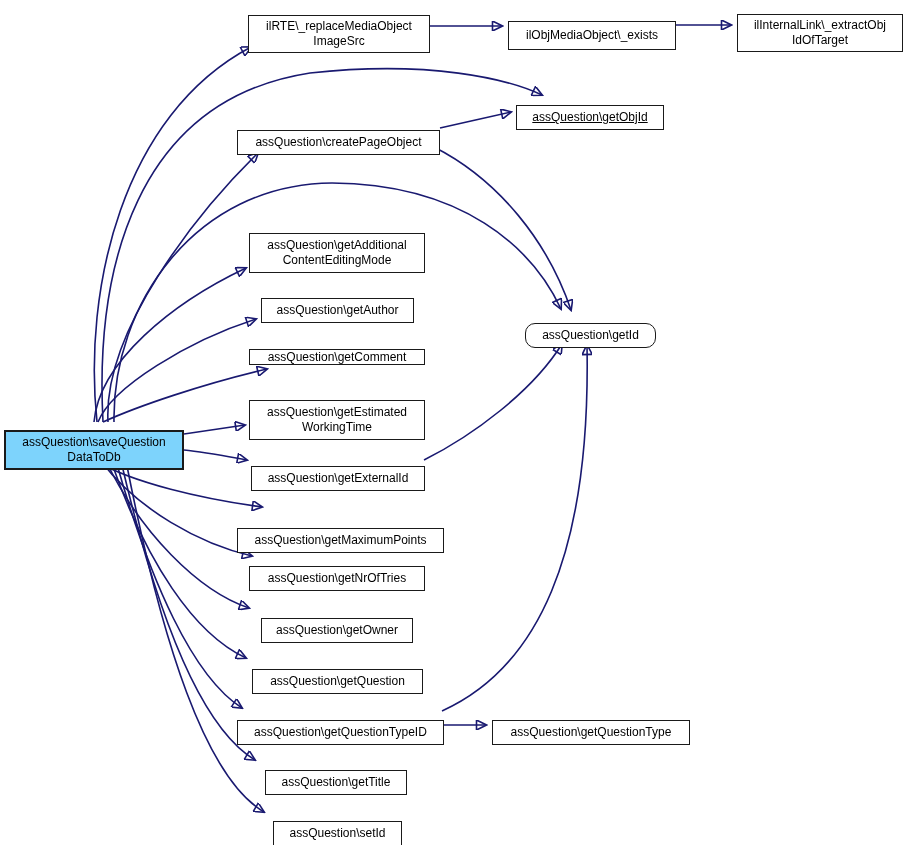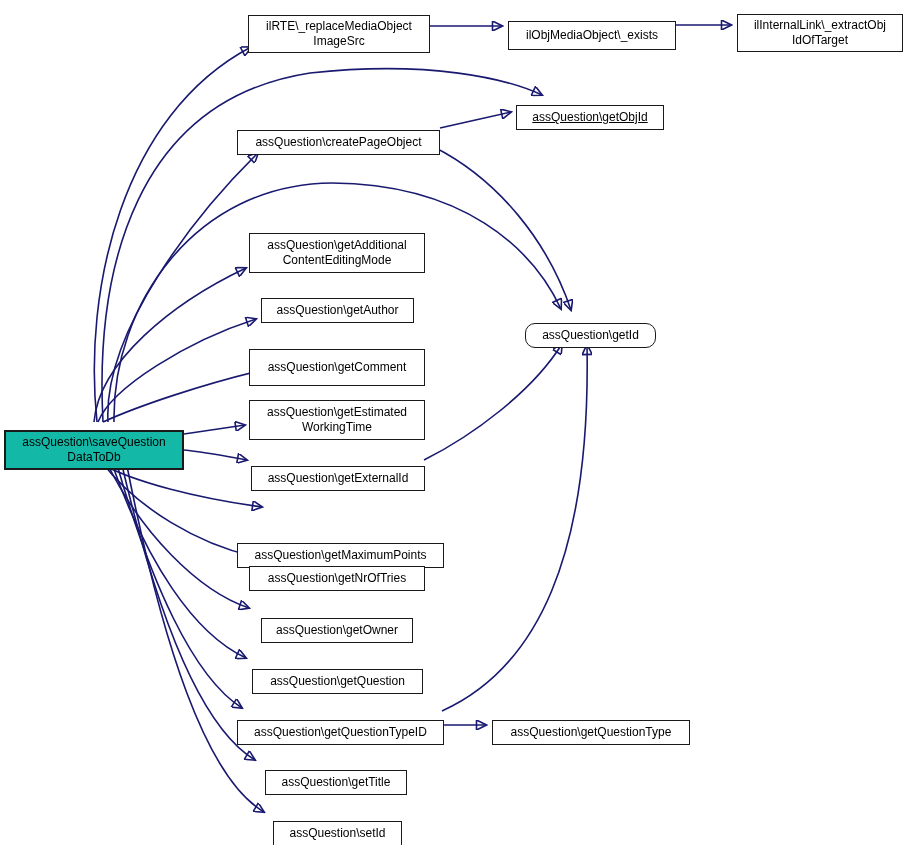--- a/index.html
+++ b/index.html
@@ -37,21 +37,21 @@
     line-height: 1.22;
     display: flex;
     align-items: center;
     justify-content: center;
     text-align: center;
     white-space: pre-line;
     cursor: pointer;
     margin-top: 8px;
   }
   .node.main {
-    background: #14b8a6;
+    background: #7dd3fc;
     border-width: 2px;
     cursor: default;
   }
 </style>
 </head>
 <body>
 
 <div class="canvas">
 
   <svg class="edges" viewBox="0 0 911 845">
@@ -91,25 +91,25 @@
 ImageSrc</div>
   <div class="node" style="left:508px; top:13px;  width:168px; height:29px;">ilObjMediaObject\_exists</div>
   <div class="node" style="left:737px; top:6px;   width:166px; height:38px;">ilInternalLink\_extractObj
 IdOfTarget</div>
   <div class="node" style="left:516px; top:97px;  width:148px; height:25px;text-decoration:underline;">assQuestion\getObjId</div>
   <div class="node" style="left:237px; top:122px; width:203px; height:25px;">assQuestion\createPageObject</div>
   <div class="node" style="left:249px; top:225px; width:176px; height:40px;">assQuestion\getAdditional
 ContentEditingMode</div>
   <div class="node" style="left:261px; top:290px; width:153px; height:25px;text-align:right;">assQuestion\getAuthor</div>
   <div class="node" style="left:525px; top:315px; width:131px; height:25px;border-radius:10px;">assQuestion\getId</div>
-  <div class="node" style="left:249px; top:341px; width:176px; height:37px;">assQuestion\getComment</div>
+  <div class="node" style="left:249px; top:341px; width:176px; height:16px;">assQuestion\getComment</div>
   <div class="node" style="left:249px; top:392px; width:176px; height:40px;">assQuestion\getEstimated
 WorkingTime</div>
   <div class="node" style="left:251px; top:458px; width:174px; height:25px;">assQuestion\getExternalId</div>
-  <div class="node" style="left:237px; top:535px; width:207px; height:25px;">assQuestion\getMaximumPoints</div>
+  <div class="node" style="left:237px; top:520px; width:207px; height:25px;">assQuestion\getMaximumPoints</div>
   <div class="node" style="left:249px; top:558px; width:176px; height:25px;">assQuestion\getNrOfTries</div>
   <div class="node" style="left:261px; top:610px; width:152px; height:25px;">assQuestion\getOwner</div>
   <div class="node" style="left:252px; top:661px; width:171px; height:25px;">assQuestion\getQuestion</div>
   <div class="node" style="left:237px; top:712px; width:207px; height:25px;">assQuestion\getQuestionTypeID</div>
   <div class="node" style="left:492px; top:712px; width:198px; height:25px;">assQuestion\getQuestionType</div>
   <div class="node" style="left:265px; top:762px; width:142px; height:25px;">assQuestion\getTitle</div>
   <div class="node" style="left:273px; top:813px; width:129px; height:25px;">assQuestion\setId</div>
 
 </div>
 

